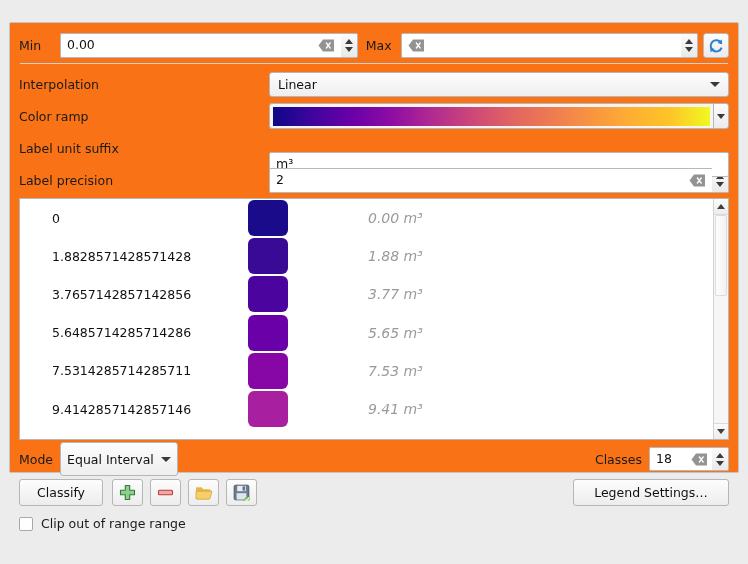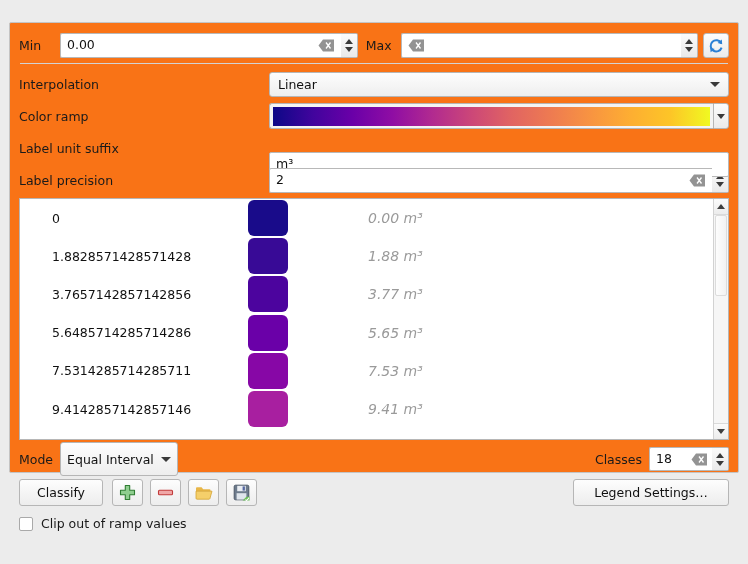--- a/index.html
+++ b/index.html
@@ -615,17 +615,17 @@
           <path d="M12.4 15.6 L13.6 16.6 L16.2 13.6" stroke="#ffffff" stroke-width="1.1" fill="none"></path>
         </svg>
       </div>
 
       <div class="spacer"></div>
       <div class="btn btn-legend">Legend Settings…</div>
     </div>
 
     <div class="check-row">
       <span class="checkbox"></span>
-      <span class="check-label">Clip out of ramp values</span>
+      <span class="check-label">Clip out of range range</span>
     </div>
 
   </div>
 </div>
 
 </body></html>

